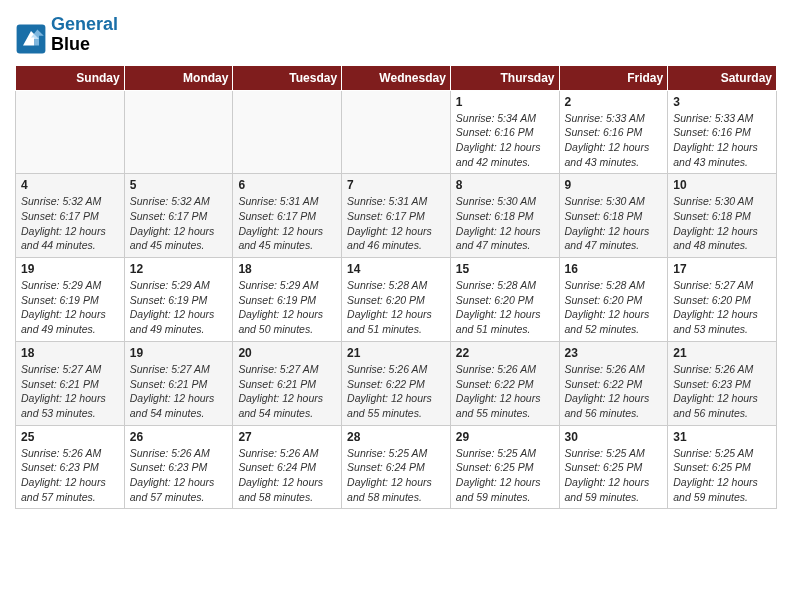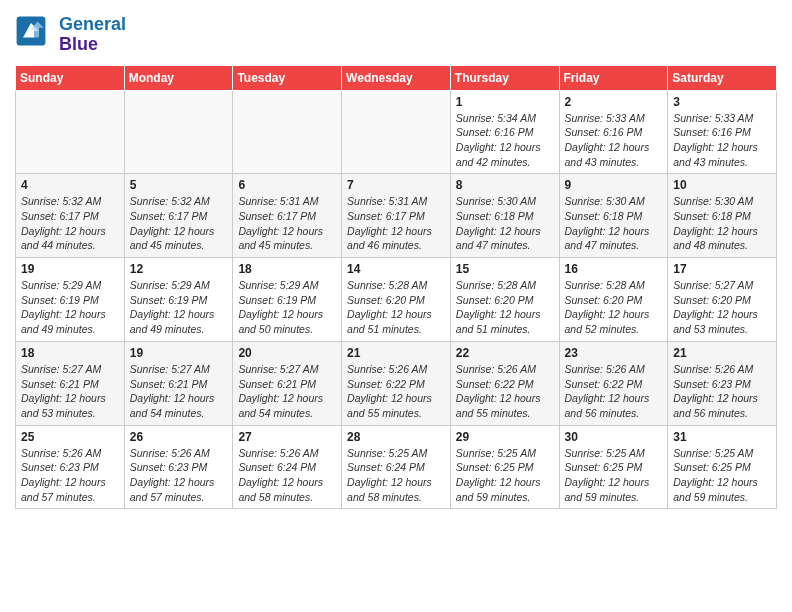--- a/index.html
+++ b/index.html
@@ -11,22 +11,22 @@
       padding: 15px;
     }
     .header {
       display: flex;
       justify-content: space-between;
       align-items: flex-start;
       margin-bottom: 10px;
     }
     .logo {
       display: flex;
-      align-items: flex-start;
-      gap: 12px;
+      align-items: flex-end;
+      gap: 4px;
     }
     .logo-text {
       font-size: 18px;
       font-weight: bold;
       color: #333;
       line-height: 1.1;
     }
     .logo-text span {
       color: #1a6fa8;
     }
@@ -45,23 +45,23 @@
     .location {
       font-size: 14px;
       color: #555;
     }
     .calendar {
       width: 100%;
       border-collapse: collapse;
       font-size: 11px;
     }
     .calendar th {
-      background-color: #ef4444;
+      background-color: #7f1d1d;
       color: #fff;
-      text-align: left;
+      text-align: right;
       padding: 5px 4px;
       font-size: 12px;
       font-weight: bold;
       border: 1px solid #fff;
     }
     .calendar td {
       border: 1px solid #ccc;
       vertical-align: top;
       padding: 4px 5px;
       width: calc(100% / 7);
@@ -97,21 +97,21 @@
 
 <div class="header">
   <div class="logo">
     <svg class="logo-icon" viewBox="0 0 40 40">
       <rect x="2" y="2" width="36" height="36" rx="4" fill="#1a6fa8"></rect>
       <polygon points="10,28 20,10 30,20 24,20 24,28" fill="white"></polygon>
       <polygon points="20,18 28,8 36,16 30,16 30,28 24,28 24,18" fill="#a8d4f5" opacity="0.7"></polygon>
     </svg>
     <div class="logo-text">
       <div><span>General</span></div>
-      <div style="color:#4c1d95;">Blue</div>
+      <div style="color:#000000;">Blue</div>
     </div>
   </div>
   <div class="title-block">
     <div class="month-title"></div>
     <div class="location"></div>
   </div>
 </div>
 
 <table class="calendar">
   <thead>

